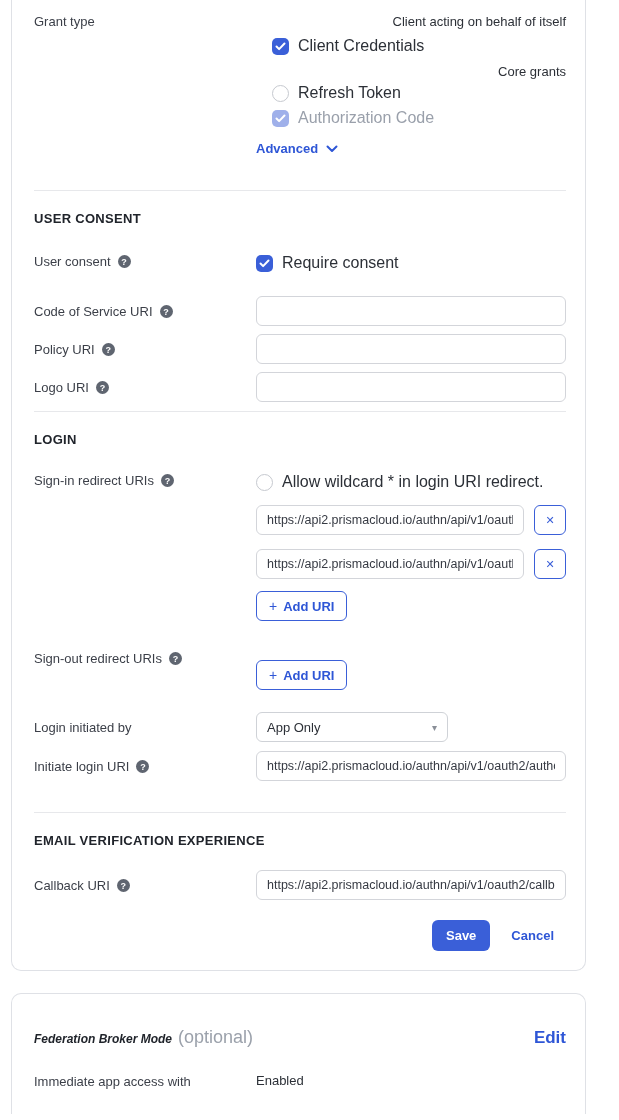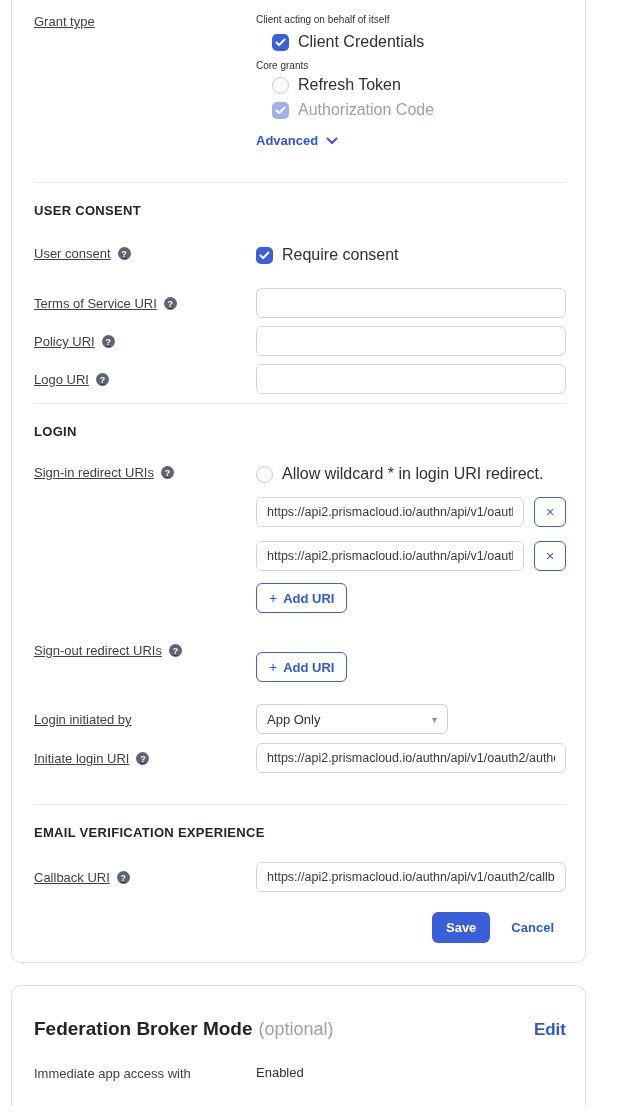--- a/index.html
+++ b/index.html
@@ -5,25 +5,25 @@
   * { margin:0; padding:0; box-sizing:border-box; }
   html,body { width:619px; height:1120px; background:#fff; overflow:hidden;
     font-family:"Liberation Sans", sans-serif; color:#363a43; }
   .card { width:575px; margin-left:11px; background:#fff; border:1px solid #dfe1e6; }
   .card-settings { border-top:none; border-radius:0 0 10px 10px; padding:14px 19px 19px 22px; }
   .card-federation { margin-top:22px; height:121px; border-bottom:none; border-radius:10px 10px 0 0;
     padding:26px 19px 0 22px; overflow:hidden; }
 
   .form-row { display:flex; align-items:flex-start; }
   .row-label { width:222px; flex:none; font-size:13px; color:#3b3f48;
-    display:flex; align-items:center; gap:7px;text-decoration:underline; }
+    display:flex; align-items:center; gap:7px; }
   .row-label.pad-input { padding-top:8px; }
   .row-content { flex:1; min-width:0; }
 
-  .group-label { font-size:10px; color:#2c3037; }
+  .group-label { font-size:13px; color:#2c3037;text-align:right; }
   .check-row { display:flex; align-items:center; gap:9px; }
   .indent { margin-left:16px; }
   .check-label { font-size:16px; color:#2c3037; }
   .check-label.muted { color:#9aa0ab; }
 
   .checkbox { width:17px; height:17px; border-radius:5px; display:inline-flex;
     align-items:center; justify-content:center; flex:none; cursor:pointer; }
   .checkbox.checked { background:#3a5fd8; }
   .checkbox.checked.disabled { background:#9fb0ea; cursor:default; }
   .checkbox.unchecked { border:1px solid #c6c9cf; border-radius:50%; background:#fff; }
@@ -59,21 +59,21 @@
   .caret { color:#8a8f98; font-size:10px; }
 
   .footer-row { display:flex; justify-content:flex-end; align-items:center; gap:21px;
     margin-top:20px; padding-right:12px; }
   .save-btn { background:#3a5fd8; color:#fff; border:none; border-radius:6px;
     padding:8px 14px; font-size:13px; font-weight:700; font-family:inherit; cursor:pointer; }
   .cancel-btn { background:none; border:none; color:#2e56d6; font-size:13px; font-weight:700;
     font-family:inherit; cursor:pointer; }
 
   .fed-header { display:flex; align-items:baseline; }
-  .fed-title { font-size:19px; font-weight:700; color:#20242b; }
+  .fed-title { font-size:12px; font-weight:700; color:#20242b;font-style:italic; }
   .fed-suffix { font-size:18px; color:#9ba1ab; margin-left:6px; }
   .edit-link { margin-left:auto; color:#2e56d6; font-size:17px; font-weight:700;
     cursor:pointer; text-decoration:none;margin-top:8px; }
   .fed-row { display:flex; margin-top:24px; align-items:flex-start; }
   .fed-label { width:222px; flex:none; font-size:13px; line-height:19px; color:#3b3f48; }
   .fed-value { font-size:13px; color:#2c3037; padding-top:1px; }
 
   
   .mt5{margin-top:5px}.mt7{margin-top:7px}.mt8{margin-top:8px}.mt9{margin-top:9px}
   .mt12{margin-top:12px}.mt19{margin-top:8px}.mt22{margin-top:22px}.mt24{margin-top:24px}
@@ -138,21 +138,21 @@
             <path d="M1.5 4.5l2.6 2.6 5.4-5.6" stroke="#fff" stroke-width="2" fill="none" stroke-linecap="round" stroke-linejoin="round"></path>
           </svg>
         </span>
         <span class="check-label">Require consent</span>
       </div>
     </div>
   </div>
 
   <div class="form-row mt24">
     <div class="row-label pad-input">
-      <span>Terms of Service URI</span>
+      <span>Code of Service URI</span>
       <span class="help">?</span>
     </div>
     <div class="row-content">
       <input class="text-input" type="text" value="" style="">
     </div>
   </div>
 
   <div class="form-row mt19">
     <div class="row-label pad-input">
       <span>Policy URI</span>

